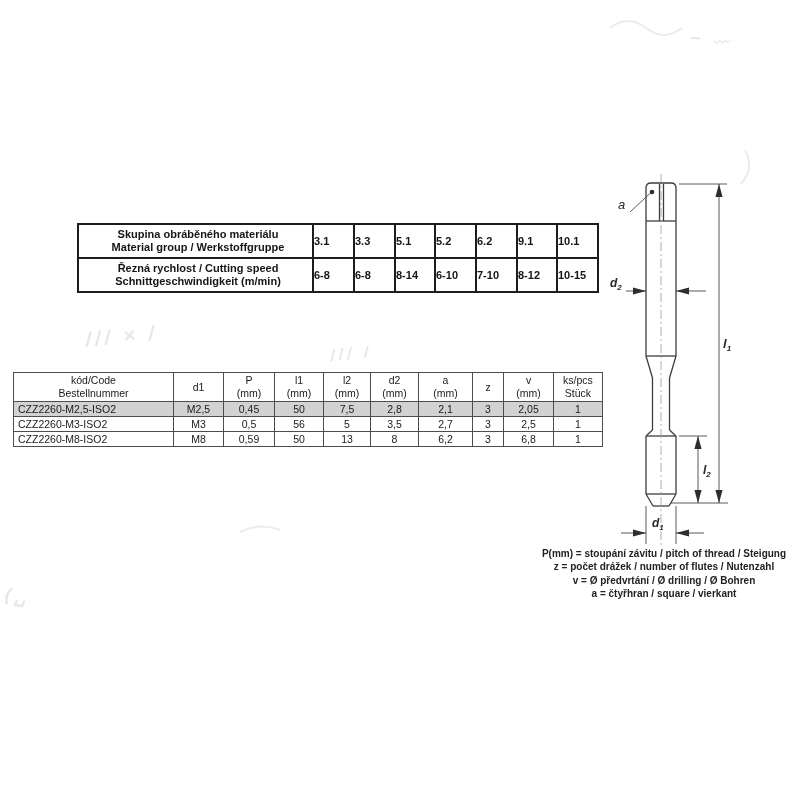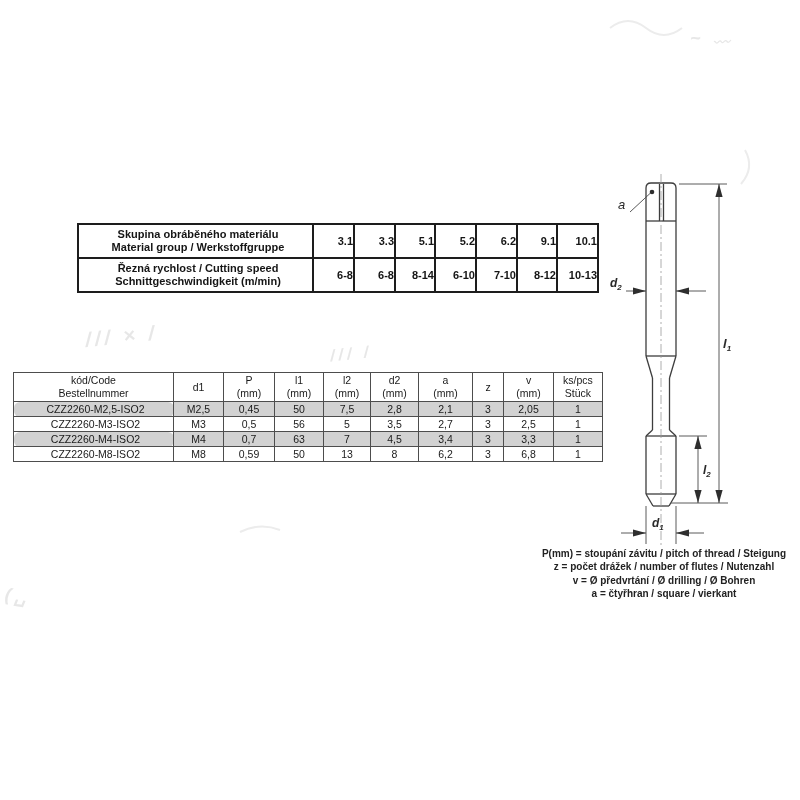--- a/index.html
+++ b/index.html
@@ -7,34 +7,34 @@
               font-family:"Liberation Sans", sans-serif; color:#1f1f1f; }
   #page { position:relative; width:800px; height:800px; background:#fff; }
 
   
   .wm { position:absolute; color:#e7e7e7; font-style:italic; font-weight:bold;
         font-size:20px; letter-spacing:4px; user-select:none; }
 
   
   table.speed { position:absolute; left:77px; top:223px; width:520px;
                 border-collapse:collapse; table-layout:fixed; }
-  table.speed td { border:2px solid #1d1d1d; height:34px; text-align:right;
+  table.speed td { border:2px solid #1d1d1d; height:34px; text-align:left;
                    vertical-align:middle; font-weight:bold; font-size:11px;
                    line-height:13px; color:#151515; }
   table.speed td.lbl { text-align:center; padding-left:5px; }
 
   
   table.dims { position:absolute; left:13px; top:372px; width:589px;
                border-collapse:collapse; table-layout:fixed; }
   table.dims th, table.dims td { border:1px solid #4d4d4d; font-size:10.5px;
                font-weight:normal; text-align:center; vertical-align:middle;
                color:#1a1a1a; }
   table.dims th { height:29px; line-height:13px; background:#fff; }
   table.dims td { height:15px; line-height:14px; }
-  table.dims td.code { text-align:center; padding-left:4px;border-radius:6px; }
+  table.dims td.code { text-align:left; padding-left:4px; }
   table.dims tr.alt td { background:#d2d2d2; }
 
   
   svg.drawing { position:absolute; left:0; top:0; width:800px; height:800px;
                 pointer-events:none; }
   svg.drawing text { font-family:"Liberation Sans", sans-serif; fill:#2a2a2a; }
 
   
   .legend { position:absolute; left:505px; top:547px; width:318px;
             text-align:center; font-size:10px; font-weight:bold;
@@ -79,21 +79,21 @@
       <td class="lbl">
         <div>Řezná rychlost / Cutting speed</div>
         <div>Schnittgeschwindigkeit (m/min)</div>
       </td>
       <td>6-8</td>
       <td>6-8</td>
       <td>8-14</td>
       <td>6-10</td>
       <td>7-10</td>
       <td>8-12</td>
-      <td>10-13</td>
+      <td>10-15</td>
     </tr>
   </tbody>
     </table>
 
   <table class="dims">
     <colgroup>
       <col style="width:160px">
         <col style="width:50px">
         <col style="width:51px">
       <col style="width:49px">
@@ -164,32 +164,20 @@
       <td>M3</td>
       <td>0,5</td>
       <td>56</td>
       <td>5</td>
       <td>3,5</td>
       <td>2,7</td>
       <td>3</td>
       <td>2,5</td>
       <td>1</td>
     </tr>
-    <tr class="alt">
-      <td class="code">CZZ2260-M4-ISO2</td>
-      <td>M4</td>
-      <td>0,7</td>
-      <td>63</td>
-      <td>7</td>
-      <td>4,5</td>
-      <td>3,4</td>
-      <td>3</td>
-      <td>3,3</td>
-      <td>1</td>
-    </tr>
     <tr>
       <td class="code">CZZ2260-M8-ISO2</td>
       <td>M8</td>
       <td>0,59</td>
       <td>50</td>
       <td>13</td>
       <td>8</td>
       <td>6,2</td>
       <td>3</td>
       <td>6,8</td>

